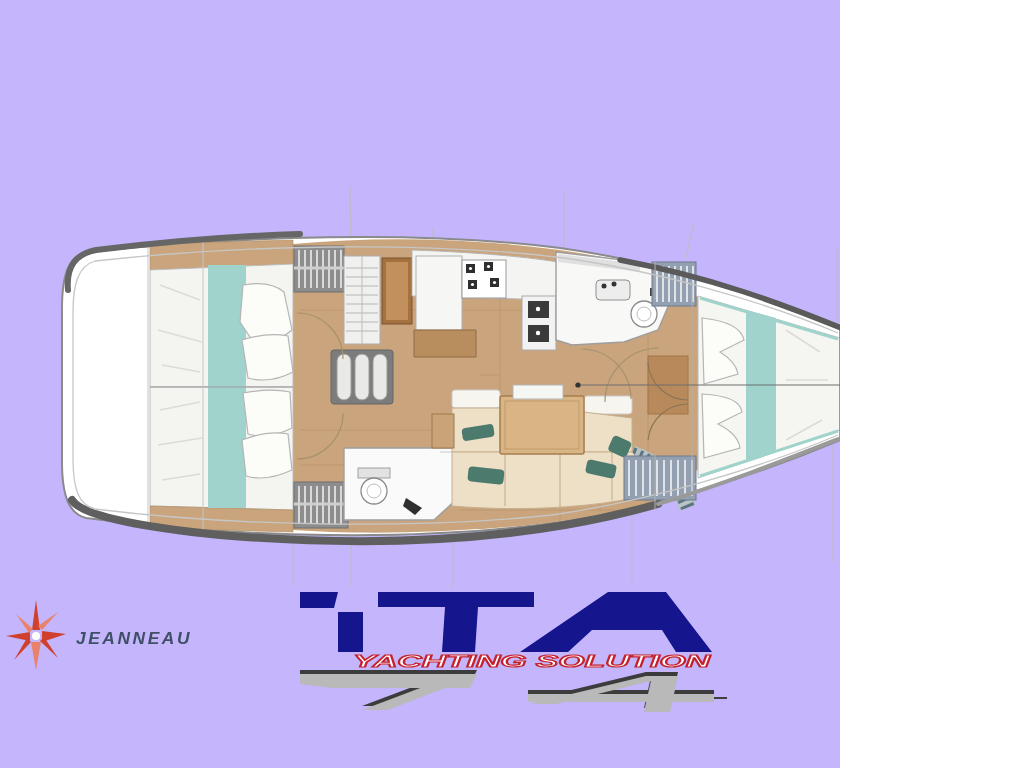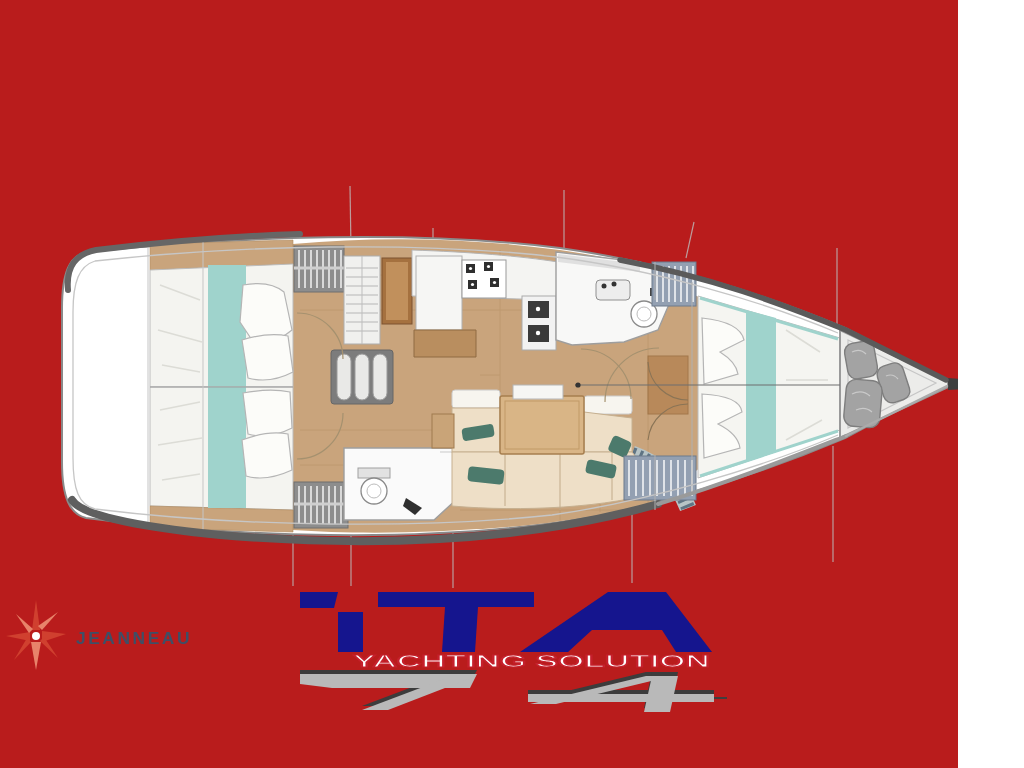--- a/index.html
+++ b/index.html
@@ -1,17 +1,17 @@
 <!DOCTYPE html>
 <html><head>
 <meta charset="utf-8">
 <style>
   html,body{margin:0;padding:0;background:#ffffff;}
-  .canvas{position:relative;width:958px;height:768px;background:#b91c1c;overflow:hidden;
-          font-family:"Liberation Sans", sans-serif;}
+  .canvas{position:relative;width:840px;height:768px;background:#c4b5fd;overflow:hidden;
+          font-family:"Liberation Sans", sans-serif;font-style:italic;}
   svg{display:block;}
   text{font-family:"Liberation Sans", sans-serif;}
 </style>
 </head>
 <body>
 
 <div class="canvas">
 <svg width="1024" height="768" viewBox="0 0 1024 768">
 
   <g stroke="#bdbdbd" stroke-width="1.2" opacity="0.8">

